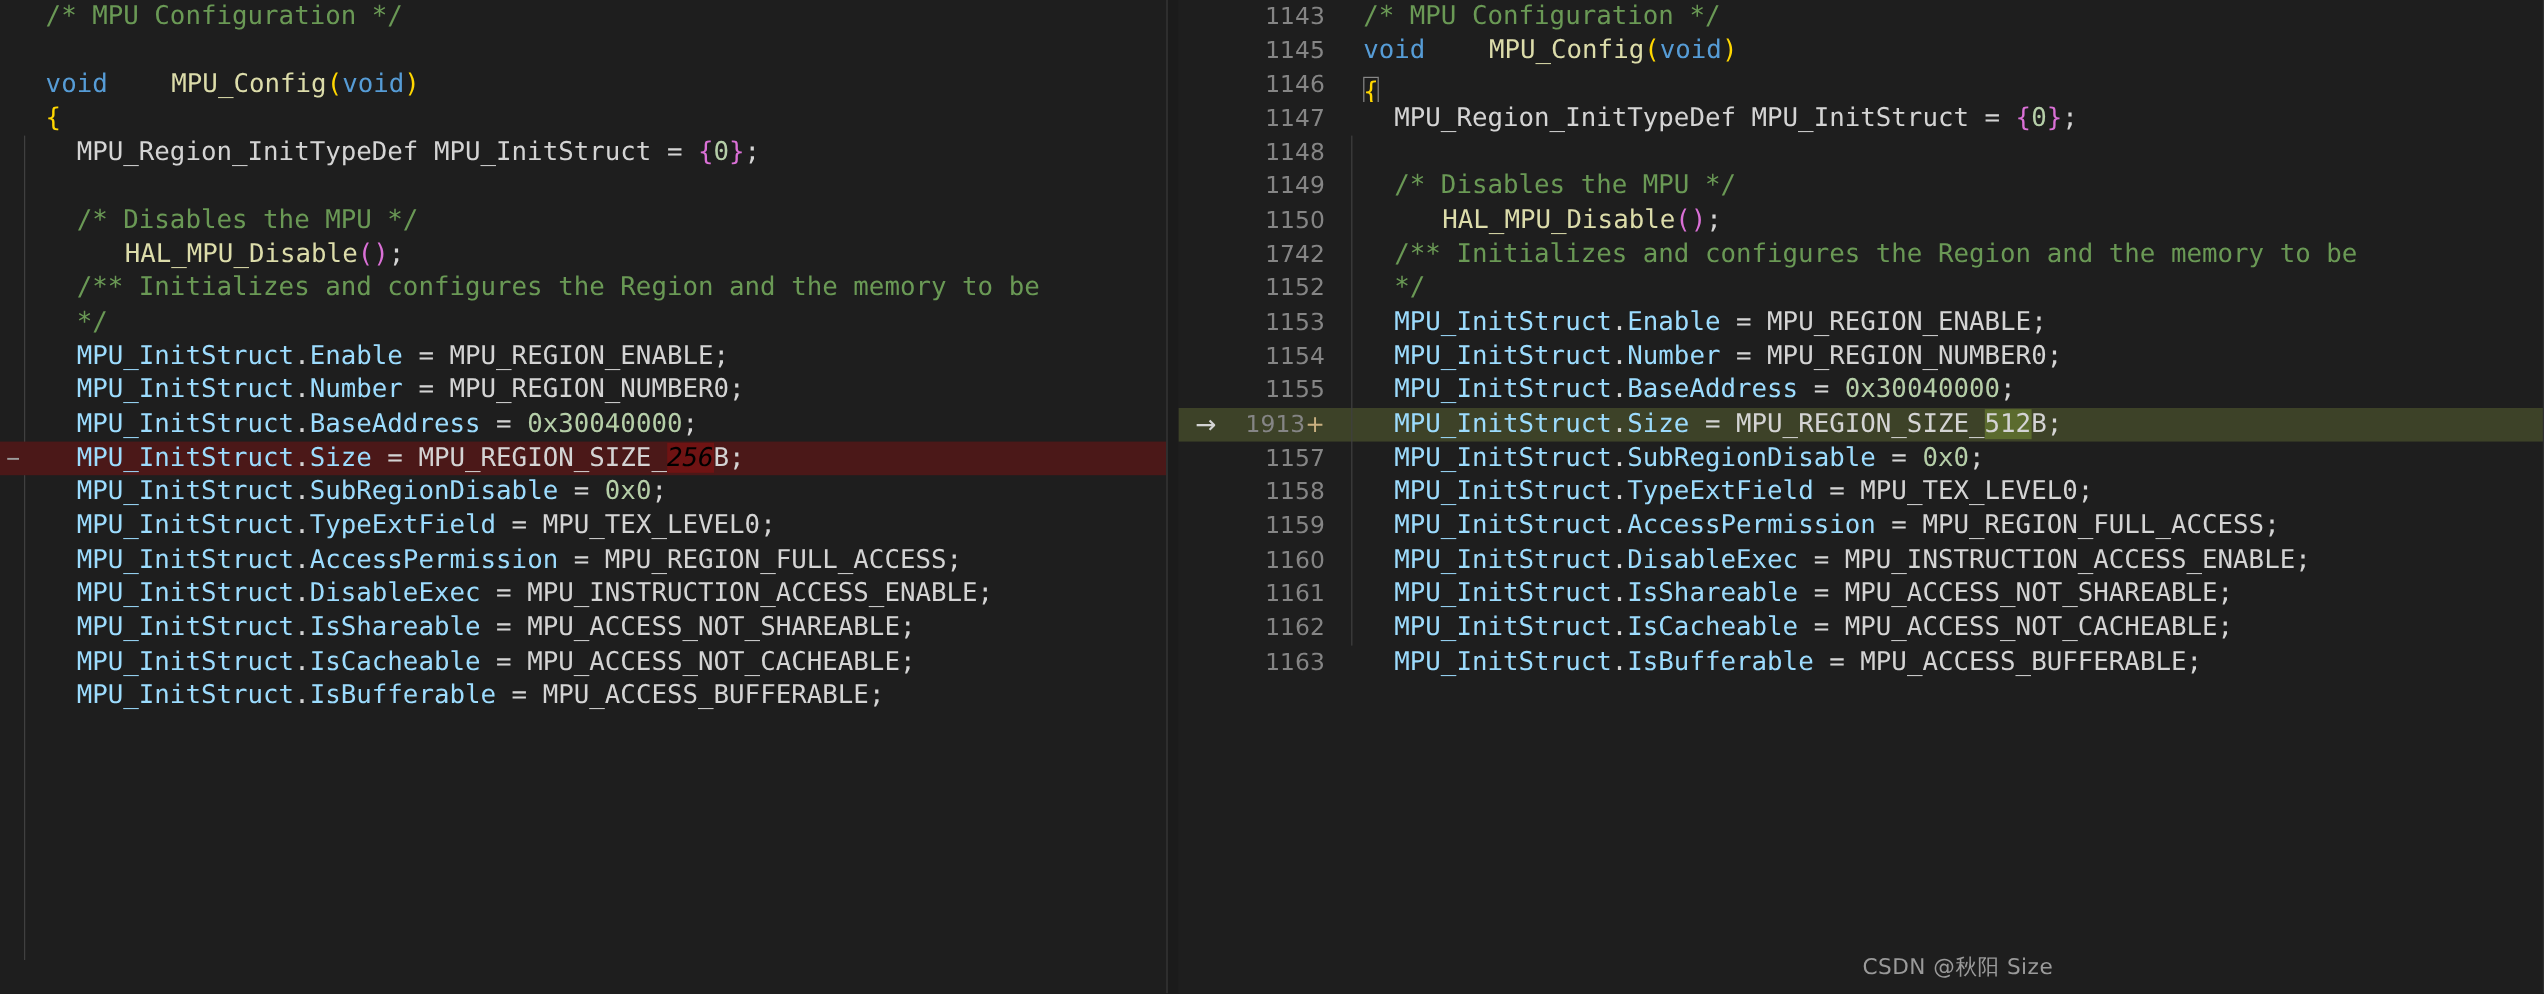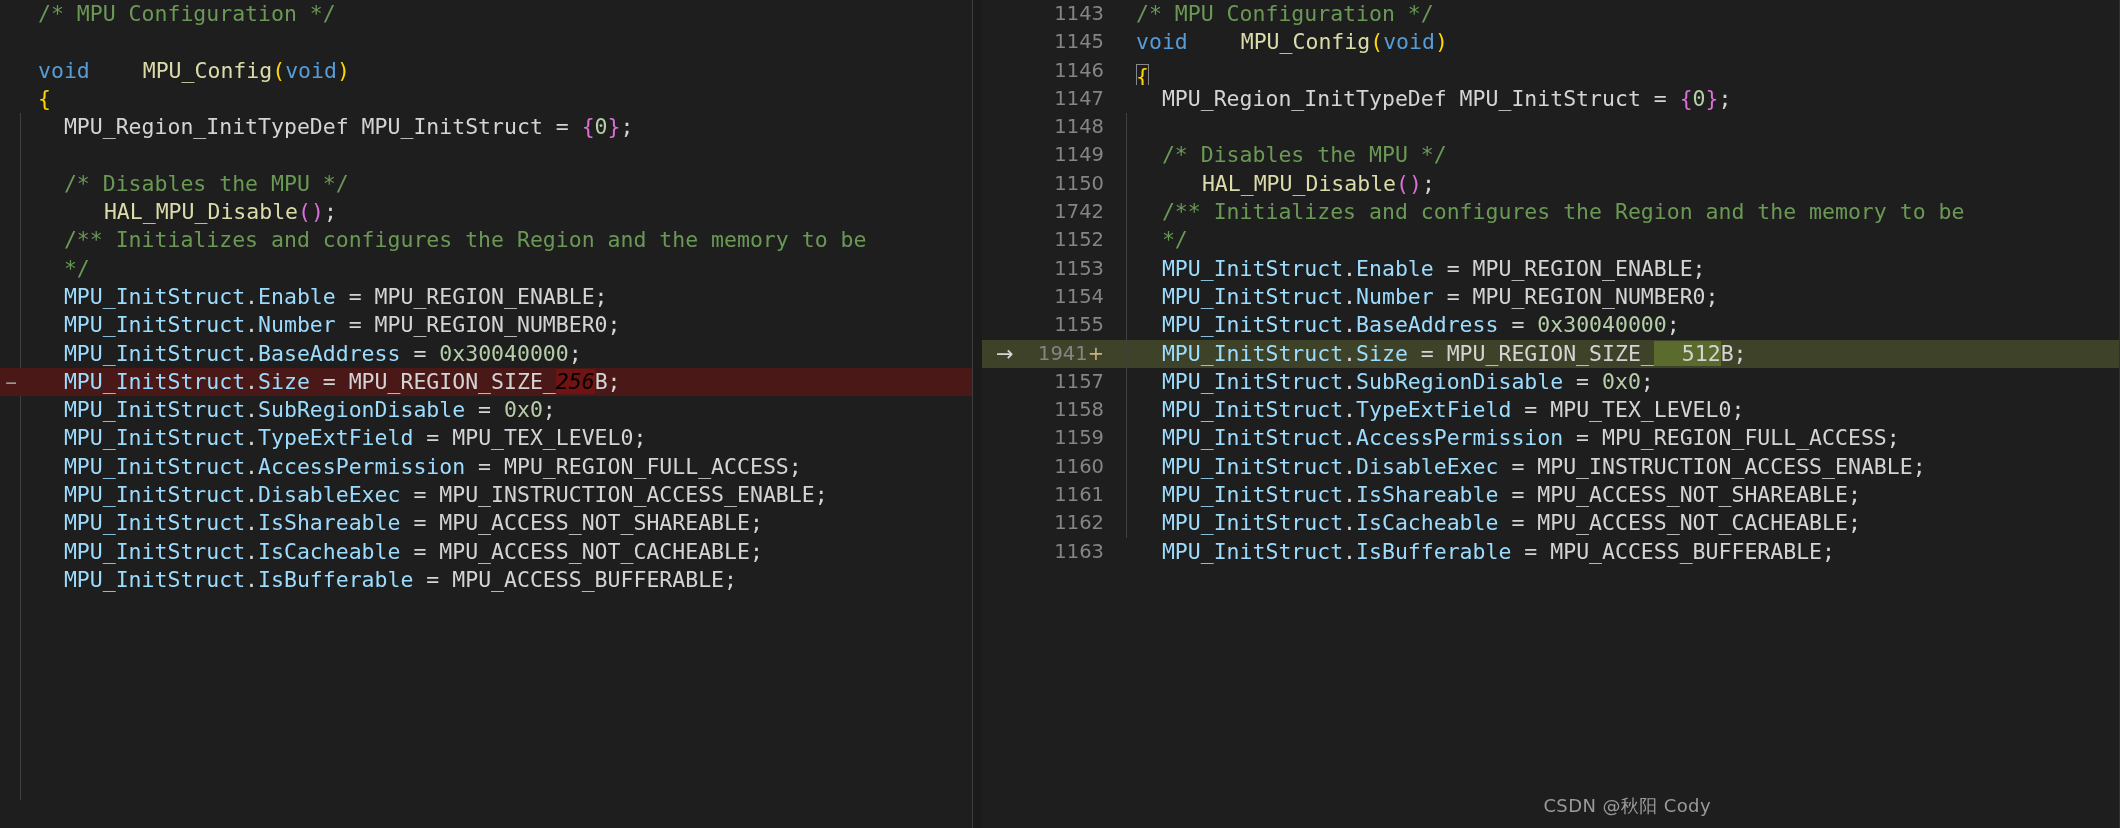--- a/index.html
+++ b/index.html
@@ -66,21 +66,21 @@
   .kw  {color:#569cd6;}
   .fn  {color:#dcdcaa;margin-left:40px;}
   .var {color:#9cdcfe;}
   .id  {color:#d4d4d4;}
   .num {color:#b5cea8;}
   .punc{color:#d4d4d4;}
   .brace-y{color:#ffd700;}
   .brace-p{color:#da70d6;}
 
   .char-del{background:#6f1313;font-style:italic;}
-  .char-ins{color:#d4d4d4;background:#5b6b2e;padding-left:28px;}
+  .char-ins{color:#d4d4d4;background:#5b6b2e;}
 
   .bracket-box{
     outline:1px solid #888;outline-offset:-1px;
     display:inline-block;line-height:26px;height:26px;vertical-align:-6px;
   }
 
   
   .watermark{
     position:absolute;right:22px;bottom:10px;
     color:#9a9a9a;font-size:18px;
@@ -131,27 +131,27 @@
         <div class="row"><div class="gutter-m"><span>1146</span></div><div class="codecol-m"><span class="bracket-box"><span class="brace-y">{</span></span></div></div>
         <div class="row"><div class="gutter-m"><span>1147</span></div><div class="codecol-m"><span class="id">  MPU_Region_InitTypeDef MPU_InitStruct = </span><span class="brace-p">{</span><span class="num">0</span><span class="brace-p">}</span><span class="punc">;</span></div></div>
         <div class="row"><div class="gutter-m"><span>1148</span></div><div class="codecol-m"></div></div>
         <div class="row"><div class="gutter-m"><span>1149</span></div><div class="codecol-m"><span class="cmt">  /* Disables the MPU */</span></div></div>
         <div class="row"><div class="gutter-m"><span>1150</span></div><div class="codecol-m"><span class="punc">  </span><span class="fn">HAL_MPU_Disable</span><span class="brace-p">(</span><span class="brace-p">)</span><span class="punc">;</span></div></div>
         <div class="row"><div class="gutter-m"><span>1742</span></div><div class="codecol-m"><span class="cmt">  /** Initializes and configures the Region and the memory to be</span></div></div>
         <div class="row"><div class="gutter-m"><span>1152</span></div><div class="codecol-m"><span class="cmt">  */</span></div></div>
         <div class="row"><div class="gutter-m"><span>1153</span></div><div class="codecol-m"><span class="punc">  </span><span class="var">MPU_InitStruct</span><span class="punc">.</span><span class="var">Enable</span><span class="id"> = MPU_REGION_ENABLE;</span></div></div>
         <div class="row"><div class="gutter-m"><span>1154</span></div><div class="codecol-m"><span class="punc">  </span><span class="var">MPU_InitStruct</span><span class="punc">.</span><span class="var">Number</span><span class="id"> = MPU_REGION_NUMBER0;</span></div></div>
         <div class="row"><div class="gutter-m"><span>1155</span></div><div class="codecol-m"><span class="punc">  </span><span class="var">MPU_InitStruct</span><span class="punc">.</span><span class="var">BaseAddress</span><span class="id"> = </span><span class="num">0x30040000</span><span class="punc">;</span></div></div>
-        <div class="row added"><div class="gutter-m"><span class="arrow">→</span><span>1941</span><span class="plus">+</span></div><div class="codecol-m"><span class="punc">  </span><span class="var">MPU_InitStruct</span><span class="punc">.</span><span class="var">Size</span><span class="id"> = MPU_REGION_SIZE_</span><span class="char-ins">512</span><span class="id">B;</span></div></div>
+        <div class="row added"><div class="gutter-m"><span class="arrow">→</span><span>1913</span><span class="plus">+</span></div><div class="codecol-m"><span class="punc">  </span><span class="var">MPU_InitStruct</span><span class="punc">.</span><span class="var">Size</span><span class="id"> = MPU_REGION_SIZE_</span><span class="char-ins">512</span><span class="id">B;</span></div></div>
         <div class="row"><div class="gutter-m"><span>1157</span></div><div class="codecol-m"><span class="punc">  </span><span class="var">MPU_InitStruct</span><span class="punc">.</span><span class="var">SubRegionDisable</span><span class="id"> = </span><span class="num">0x0</span><span class="punc">;</span></div></div>
         <div class="row"><div class="gutter-m"><span>1158</span></div><div class="codecol-m"><span class="punc">  </span><span class="var">MPU_InitStruct</span><span class="punc">.</span><span class="var">TypeExtField</span><span class="id"> = MPU_TEX_LEVEL0;</span></div></div>
         <div class="row"><div class="gutter-m"><span>1159</span></div><div class="codecol-m"><span class="punc">  </span><span class="var">MPU_InitStruct</span><span class="punc">.</span><span class="var">AccessPermission</span><span class="id"> = MPU_REGION_FULL_ACCESS;</span></div></div>
         <div class="row"><div class="gutter-m"><span>1160</span></div><div class="codecol-m"><span class="punc">  </span><span class="var">MPU_InitStruct</span><span class="punc">.</span><span class="var">DisableExec</span><span class="id"> = MPU_INSTRUCTION_ACCESS_ENABLE;</span></div></div>
         <div class="row"><div class="gutter-m"><span>1161</span></div><div class="codecol-m"><span class="punc">  </span><span class="var">MPU_InitStruct</span><span class="punc">.</span><span class="var">IsShareable</span><span class="id"> = MPU_ACCESS_NOT_SHAREABLE;</span></div></div>
         <div class="row"><div class="gutter-m"><span>1162</span></div><div class="codecol-m"><span class="punc">  </span><span class="var">MPU_InitStruct</span><span class="punc">.</span><span class="var">IsCacheable</span><span class="id"> = MPU_ACCESS_NOT_CACHEABLE;</span></div></div>
         <div class="row"><div class="gutter-m"><span>1163</span></div><div class="codecol-m"><span class="punc">  </span><span class="var">MPU_InitStruct</span><span class="punc">.</span><span class="var">IsBufferable</span><span class="id"> = MPU_ACCESS_BUFFERABLE;</span></div></div>
         <div class="indent-guide" style="left: 144px; top: 113px; bottom: 28px;"></div>
       </div>
     <div class="scroll-edge"></div>
   </div>
 
-  <div class="watermark">CSDN @秋阳 Cody</div>
+  <div class="watermark">CSDN @秋阳 Size</div>
 </div>
 
 </body></html>

